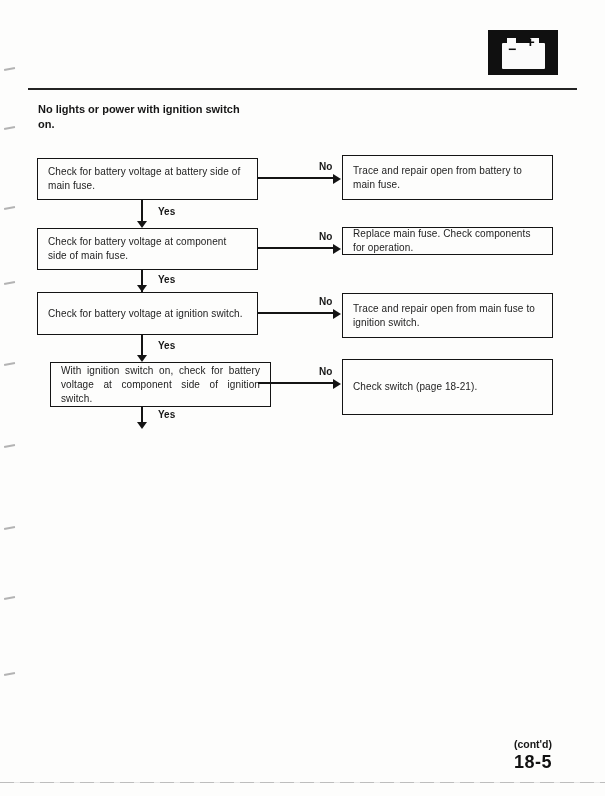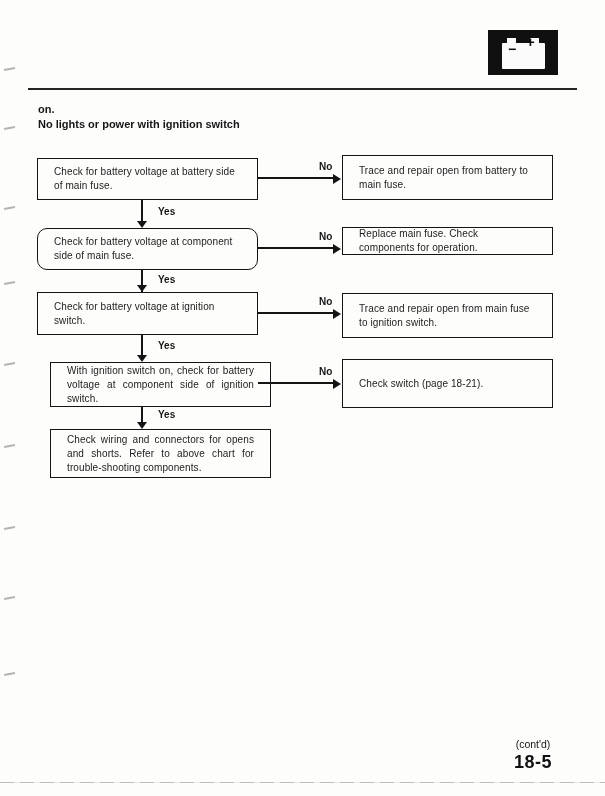--- a/index.html
+++ b/index.html
@@ -33,21 +33,21 @@
     position:absolute;left:38px;top:102px;width:300px;
     font-size:11px;font-weight:bold;line-height:1.35;color:#161616;
   }
   
   .fbox{
     position:absolute;
     border:1.6px solid #141414;
     background:#fdfdfc;
     box-sizing:border-box;
     display:flex;align-items:center;
-    padding:3px 16px;
+    padding:3px 10px;
     font-size:10px;line-height:1.4;color:#222;
     letter-spacing:0.1px;
   }
   .fbox.left{left:37px;width:221px;}
   .fbox.right{left:342px;width:211px;}
   .just{text-align:justify;margin-left:13px;}
   
   .vline{position:absolute;left:141px;width:2px;background:#141414;}
   .varrow{
     position:absolute;left:137px;width:0;height:0;
@@ -59,21 +59,21 @@
   .harrow{
     position:absolute;left:333px;width:0;height:0;
     border-top:5px solid transparent;border-bottom:5px solid transparent;
     border-left:8px solid #141414;
   }
   .no-label{position:absolute;left:291px;font-size:10px;font-weight:bold;color:#161616;padding-left:28px;}
   
   .footer{
     position:absolute;right:30px;top:738px;width:84px;text-align:center;
   }
-  .contd{font-size:10.5px;font-weight:normal;color:#161616;}
+  .contd{font-size:10.5px;font-weight:bold;color:#161616;}
   .pageno{font-size:18px;font-weight:bold;letter-spacing:0.5px;color:#111;margin-top:2px;}
   .bottom-rule{
     position:absolute;left:0;top:782px;width:605px;height:1px;
     background:repeating-linear-gradient(90deg,#bdbdbd 0 14px,#e8e8e8 14px 20px);
   }
   
   .tick{position:absolute;left:4px;width:11px;height:1.5px;background:#b3b3b3;transform:rotate(-10deg);}
 </style>
 </head>
 <body>
@@ -84,39 +84,39 @@
     <div class="batt-body"></div>
     <div class="batt-nub left"></div>
     <div class="batt-nub right"></div>
     <div class="batt-sign batt-minus">−</div>
     <div class="batt-sign batt-plus">+</div>
   </div>
 
   <div class="header-rule"></div>
 
   <div class="page-title">
+    <div>No lights or power with ignition switch</div>
     <div>on.</div>
-    <div>No lights or power with ignition switch</div>
   </div>
 
   <div class="fbox left" style="top:158px;height:42px;">
     <span>Check for battery voltage at battery side of main fuse.</span>
   </div>
   <div class="fbox right" style="top:155px;height:45px;">
     <span>Trace and repair open from battery to main fuse.</span>
   </div>
   <div class="no-label" style="top:161px;">No</div>
   <div class="hline" style="top:177px;"></div>
   <div class="harrow" style="top:174px;"></div>
 
   <div class="vline" style="top:200px;height:22px;"></div>
   <div class="varrow" style="top:221px;"></div>
   <div class="yes-label" style="top:206px;">Yes</div>
 
-  <div class="fbox left" style="top:228px;height:42px;border-radius:10px;">
+  <div class="fbox left" style="top:228px;height:42px;">
     <span>Check for battery voltage at component side of main fuse.</span>
   </div>
   <div class="fbox right" style="top:227px;height:28px;">
     <span>Replace main fuse. Check components for operation.</span>
   </div>
   <div class="no-label" style="top:231px;">No</div>
   <div class="hline" style="top:247px;"></div>
   <div class="harrow" style="top:244px;"></div>
 
   <div class="vline" style="top:270px;height:22px;"></div>
@@ -133,34 +133,31 @@
   <div class="hline" style="top:312px;"></div>
   <div class="harrow" style="top:309px;"></div>
 
   <div class="vline" style="top:335px;height:22px;"></div>
   <div class="varrow" style="top:355px;"></div>
   <div class="yes-label" style="top:340px;">Yes</div>
 
   <div class="fbox left just" style="top:362px;height:45px;">
     <span>With ignition switch on, check for battery voltage at component side of ignition switch.</span>
   </div>
-  <div class="fbox right" style="top:359px;height:49px;">
+  <div class="fbox right" style="top:359px;height:56px;">
     <span>Check switch (page 18-21).</span>
   </div>
   <div class="no-label" style="top:366px;">No</div>
   <div class="hline" style="top:382px;"></div>
   <div class="harrow" style="top:379px;"></div>
 
   <div class="vline" style="top:407px;height:17px;"></div>
   <div class="varrow" style="top:422px;"></div>
   <div class="yes-label" style="top:409px;">Yes</div>
 
-  <div class="fbox left just" style="top:429px;height:49px;">
-    <span>Check wiring and connectors for opens and shorts. Refer to above chart for trouble-shooting components.</span>
-  </div>
 
   <div class="footer">
     <div class="contd">(cont'd)</div>
     <div class="pageno">18-5</div>
   </div>
   <div class="bottom-rule"></div>
 
   <div class="tick" style="top:68px;"></div>
   <div class="tick" style="top:127px;"></div>
   <div class="tick" style="top:207px;"></div>

